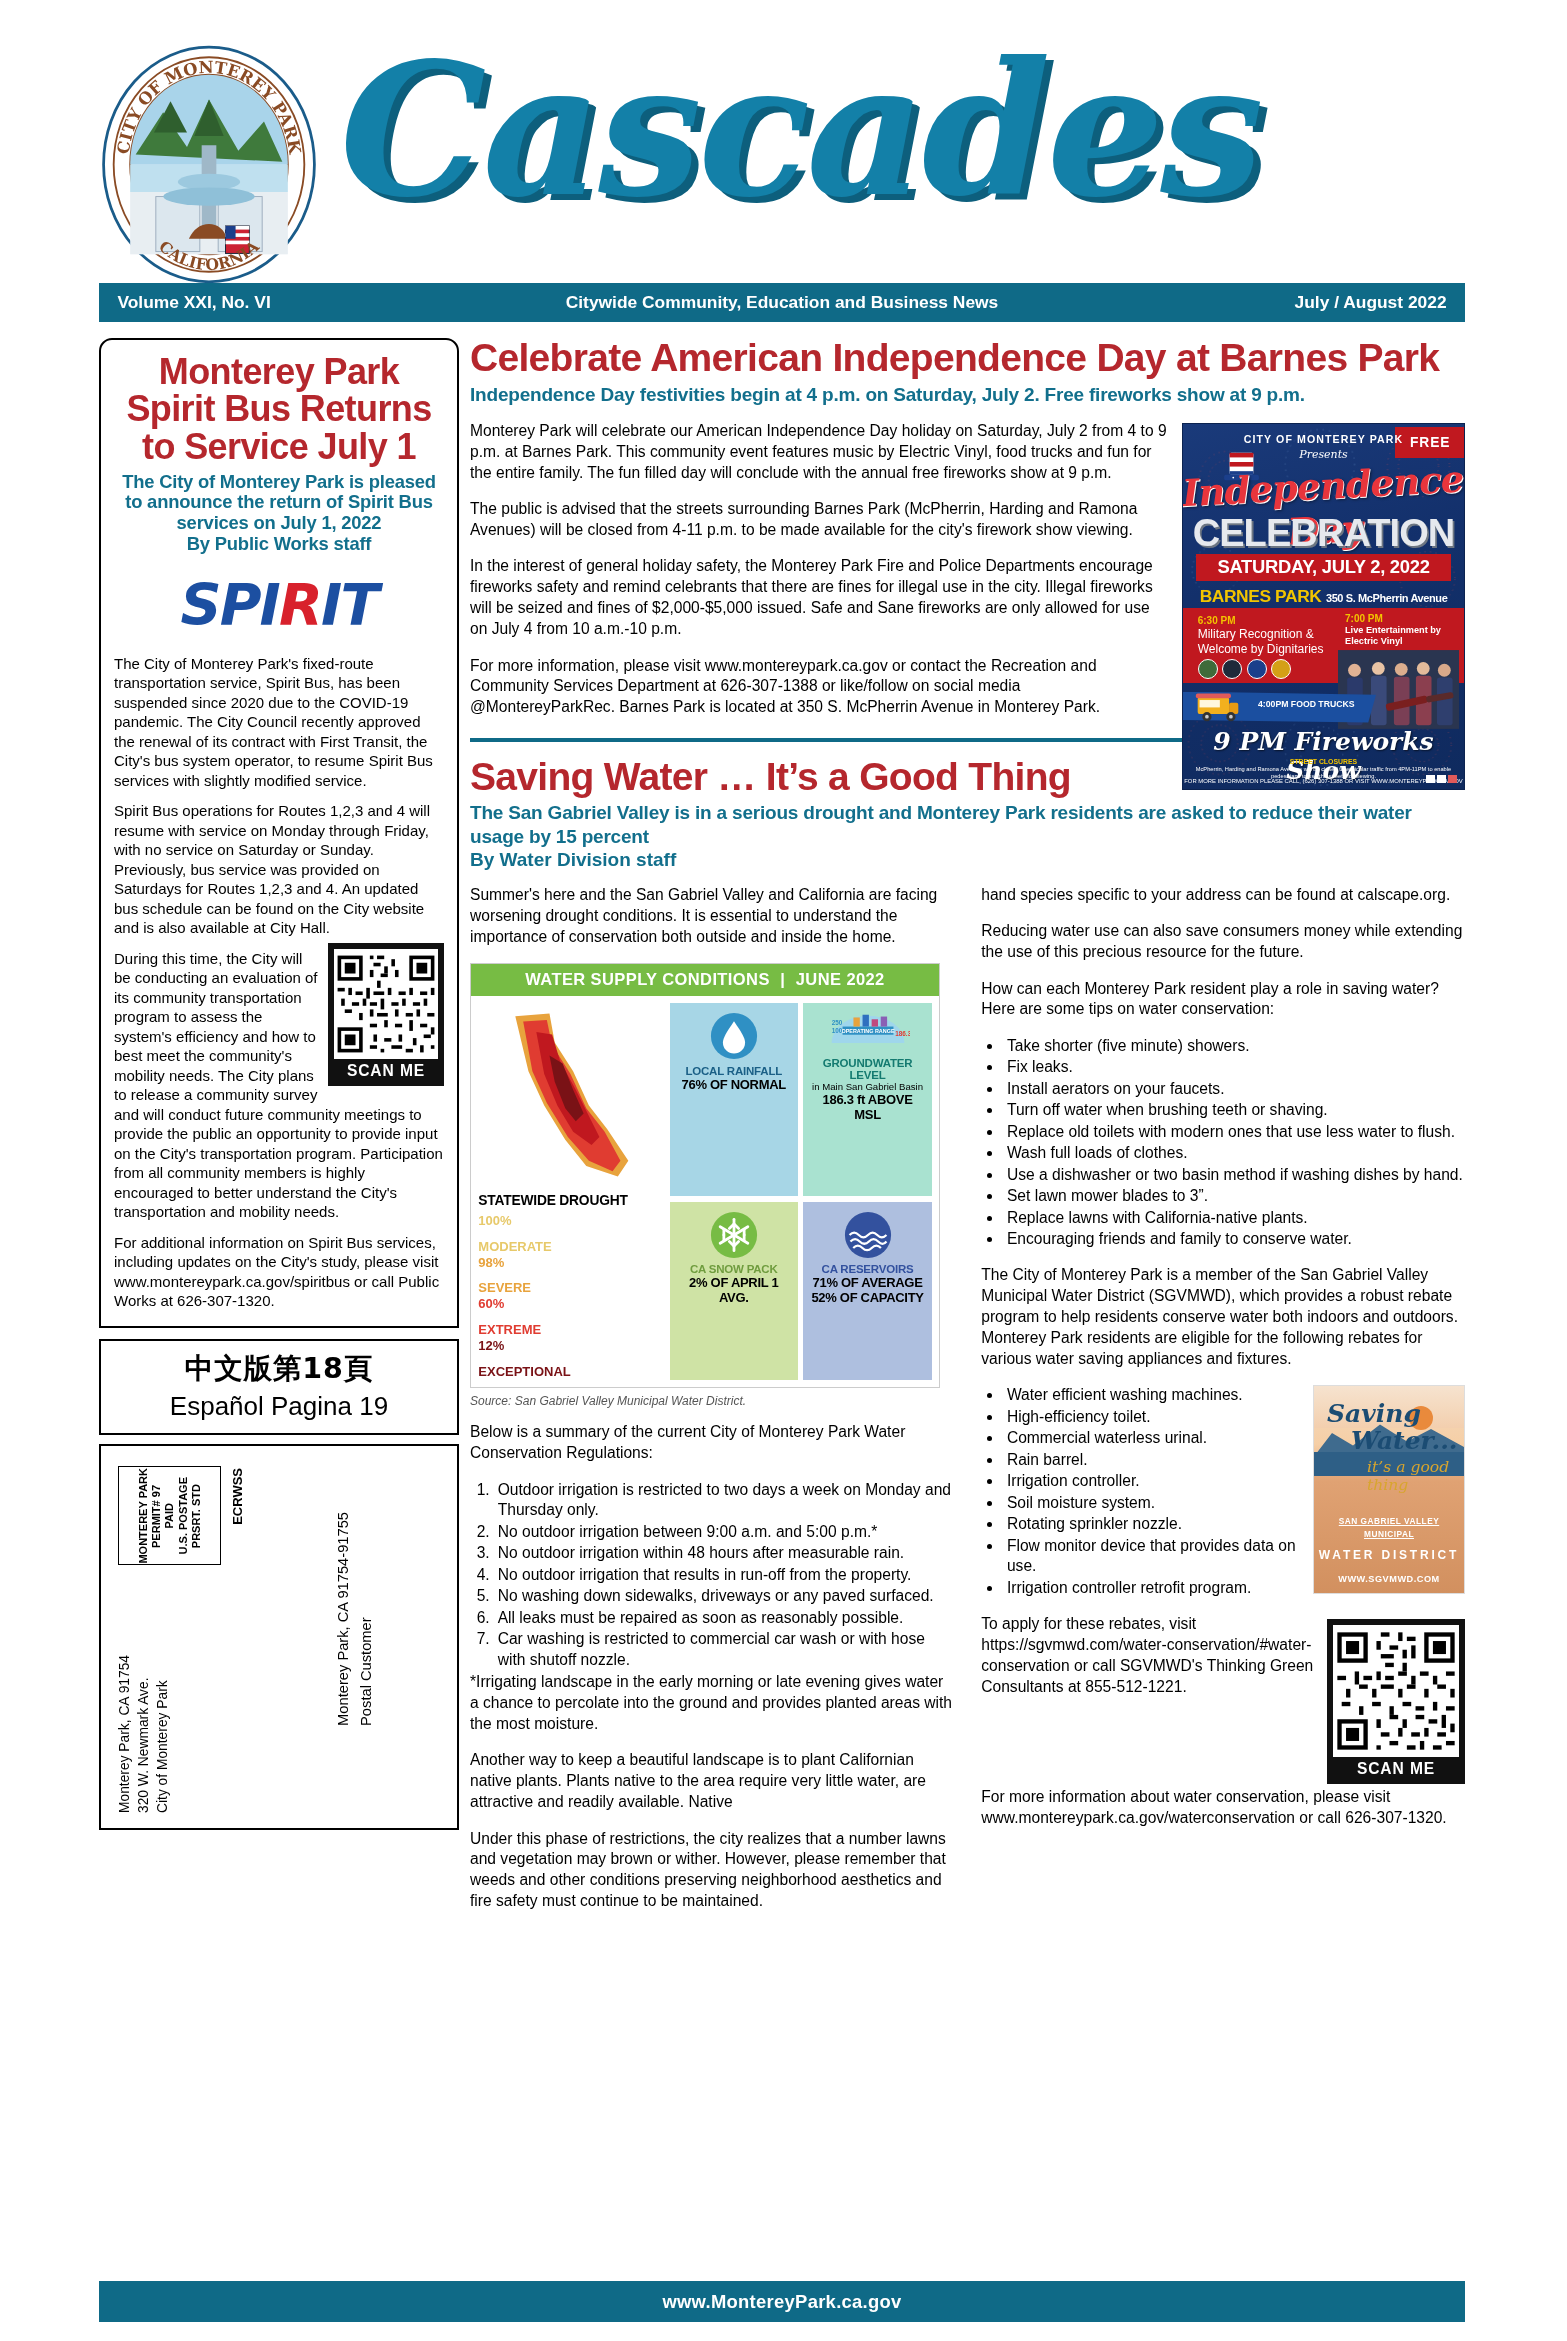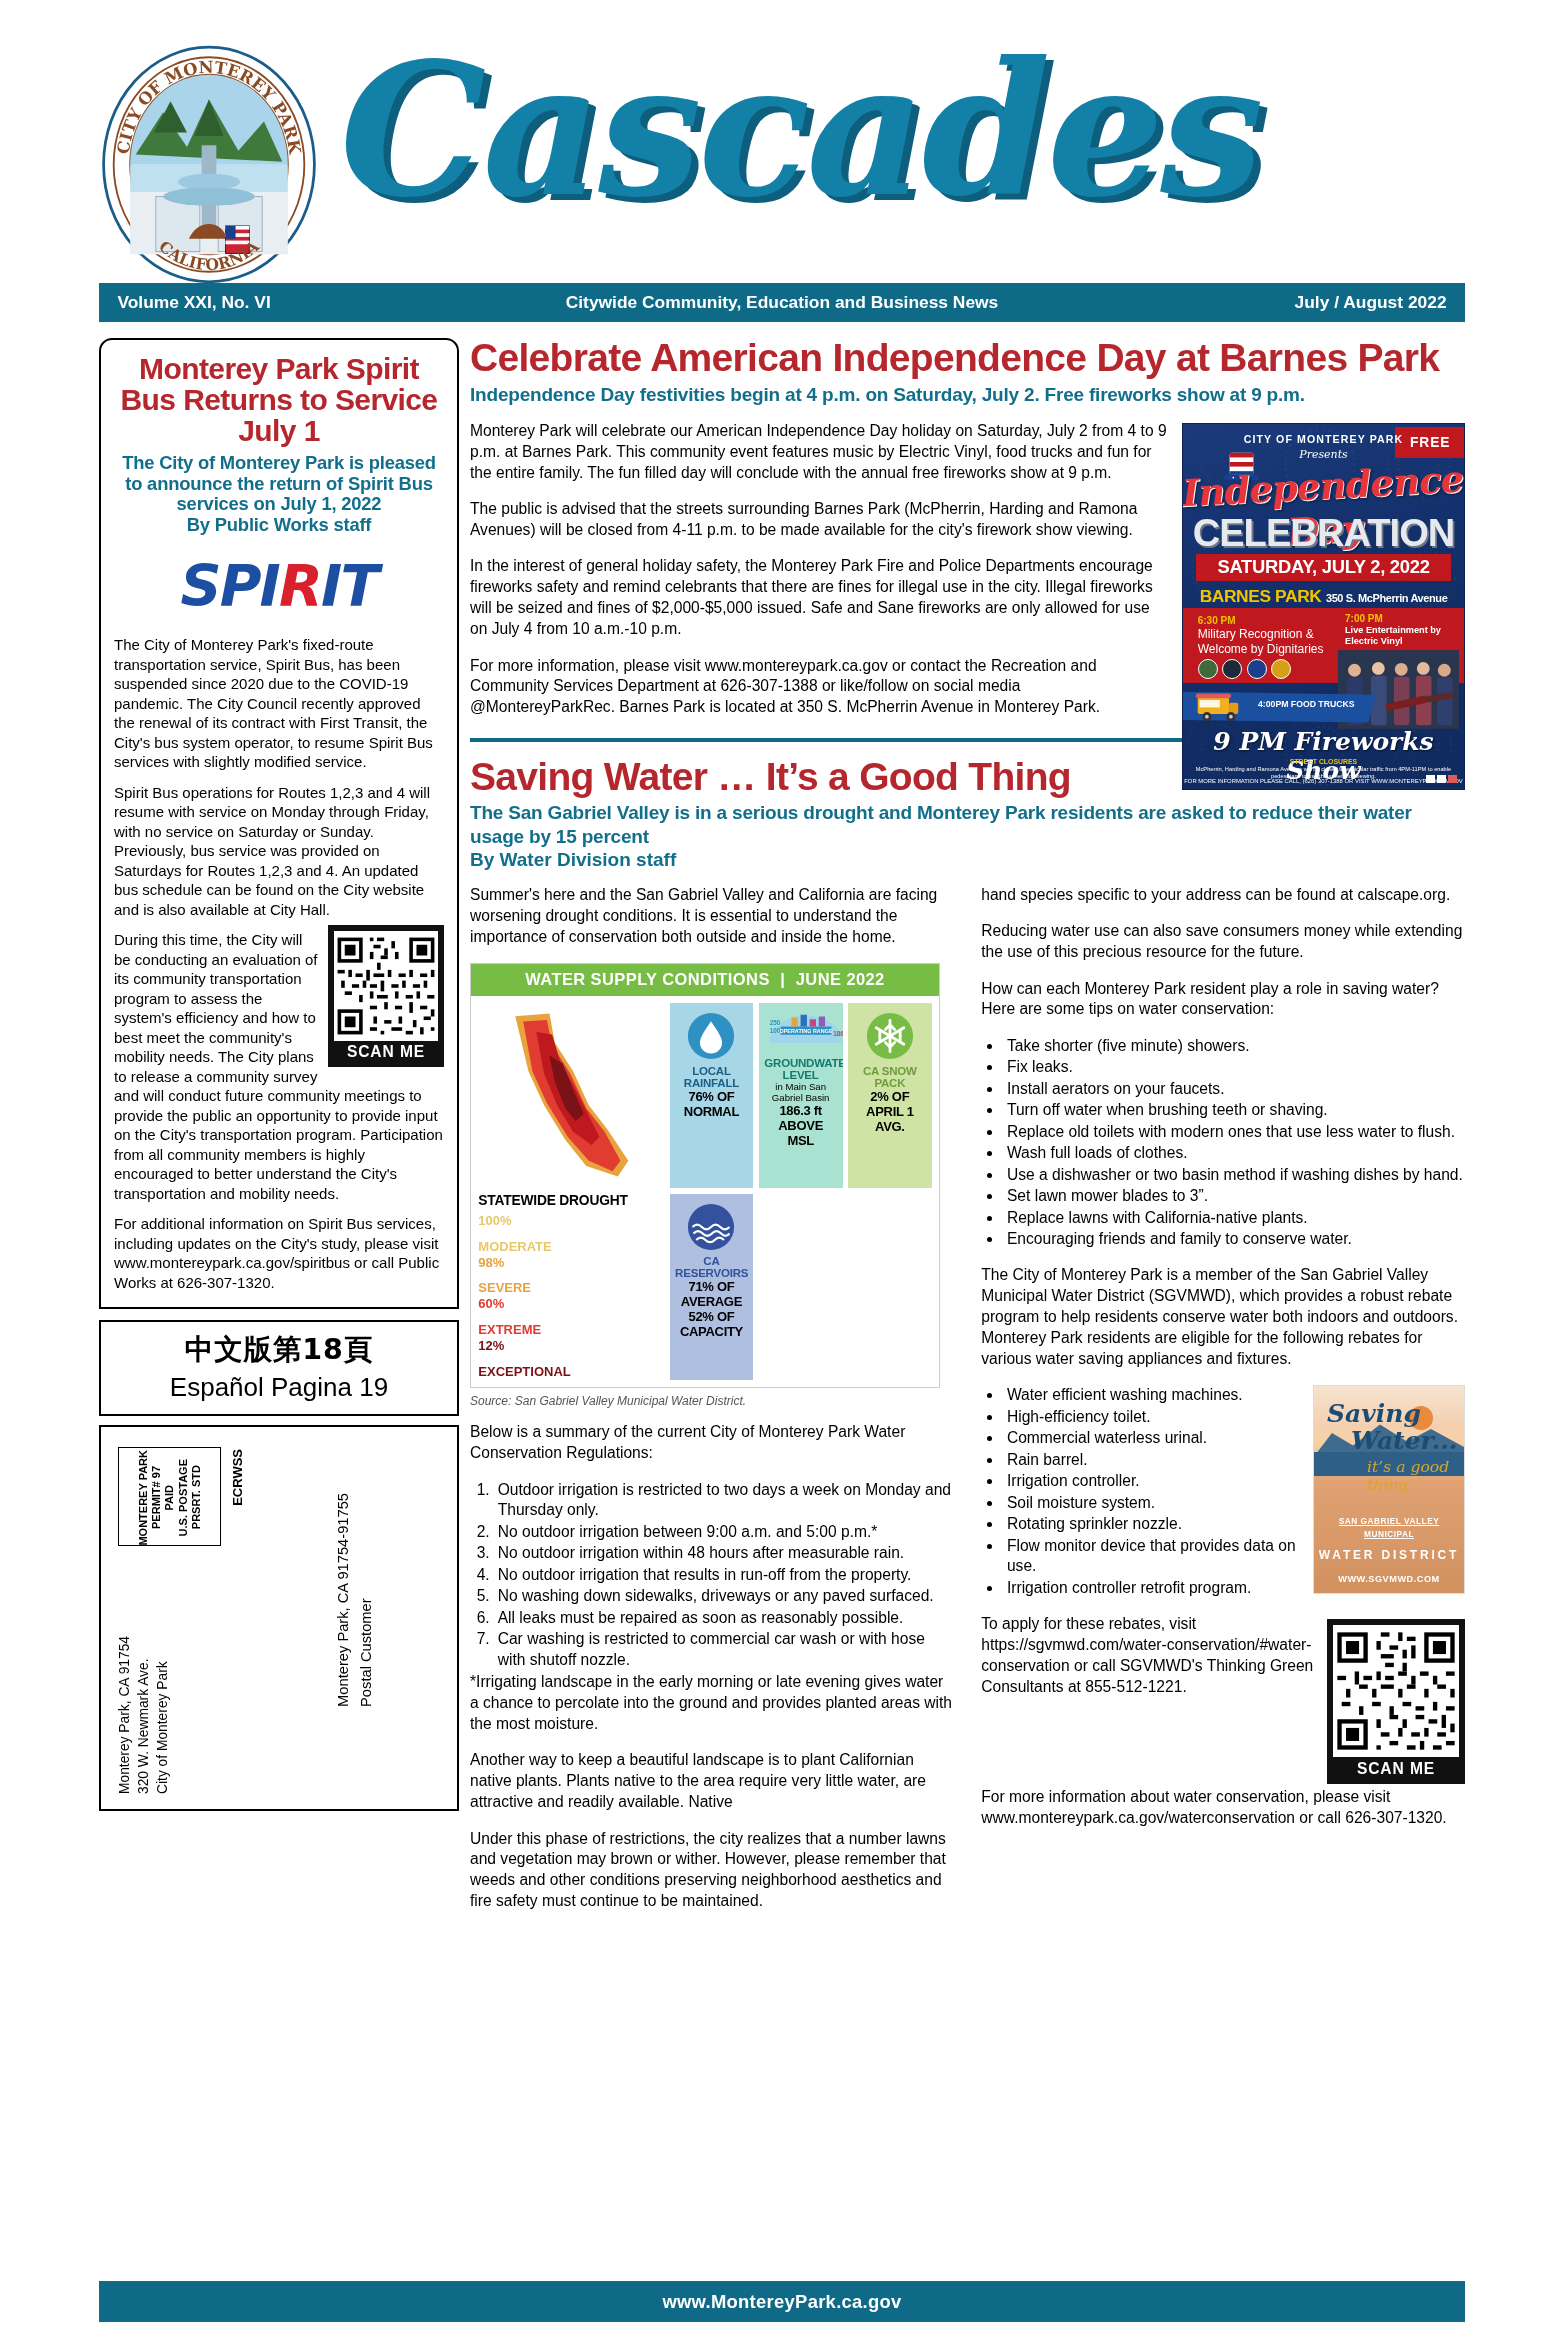--- a/index.html
+++ b/index.html
@@ -50,21 +50,21 @@
     width: 360px;
   }
   .sb-box {
     border: 2.8px solid #000;
     border-radius: 13px 13px 0 0;
     padding: 13px 13px 14.7px 13px;
     background:#fff;
   }
   .sb-head {
     color: #b5272d; font-weight: bold;
-    font-size: 30px; line-height: 1.04; text-align: center;
+    font-size: 36px; line-height: 1.04; text-align: center;
     font-family: "Liberation Sans", sans-serif;
     letter-spacing: -0.6px;
   }
   .sb-sub {
     color: #126f8c; font-weight: bold; font-size: 18.4px;
     line-height: 1.12; text-align: center; margin-top: 6.4px;
     letter-spacing: -0.2px;
   }
   .spirit-logo {
     margin: 14.7px auto 13px auto;
@@ -250,21 +250,21 @@
   }
   .ig-body { display:flex; padding:7.3px; gap:7.3px; }
   .ig-left { width: 184px; }
   .camap { width: 165px; height: 184px; display:block; margin: 0 auto; }
   .sd-title { font-weight:bold; font-size:13.8px; margin-top:5.5px; letter-spacing:-0.2px; }
   .sd-rows { margin-top:5.5px; font-size:13px; font-weight:bold; }
   .sd-row { display:flex; gap:9.2px; line-height:1.25;flex-direction:column; }
   .sd-row .pct { width:40px; }
   .c-mod { color:#e7c96a; } .c-sev { color:#e8a33d; }
   .c-ext { color:#e03c31; } .c-exc { color:#7a1216; }
-  .ig-grid { display:grid; grid-template-columns: 1fr 1fr 1fr; gap:5.5px; flex:1; }
+  .ig-grid { display:grid; grid-template-columns: 1fr 1fr; gap:5.5px; flex:1; }
   .ig-card { position:relative; padding:7.3px 5.5px 8.3px 5.5px; text-align:center; overflow:hidden; }
   .c1 { background:#a7d6e6; } .c2 { background:#a9e2d0; }
   .c3 { background:#cfe3a5; } .c4 { background:#aebfdf; }
   .ig-ico { width:48px; height:48px; border-radius:50%; margin:1.8px auto 4.6px auto; display:block; }
   .ig-lbl { font-weight:bold; font-size:11.5px; letter-spacing:-0.2px; }
   .ig-sub { font-size:9.6px; }
   .ig-val { font-weight:bold; font-size:13px; letter-spacing:-0.3px; }
   .ig-src { font-size:12px; font-style:italic; color:#555; margin-top:5.5px; }
 
   ol.reg { margin: 0 0 0 24px; font-size: 15.6px; line-height: 1.32; }

